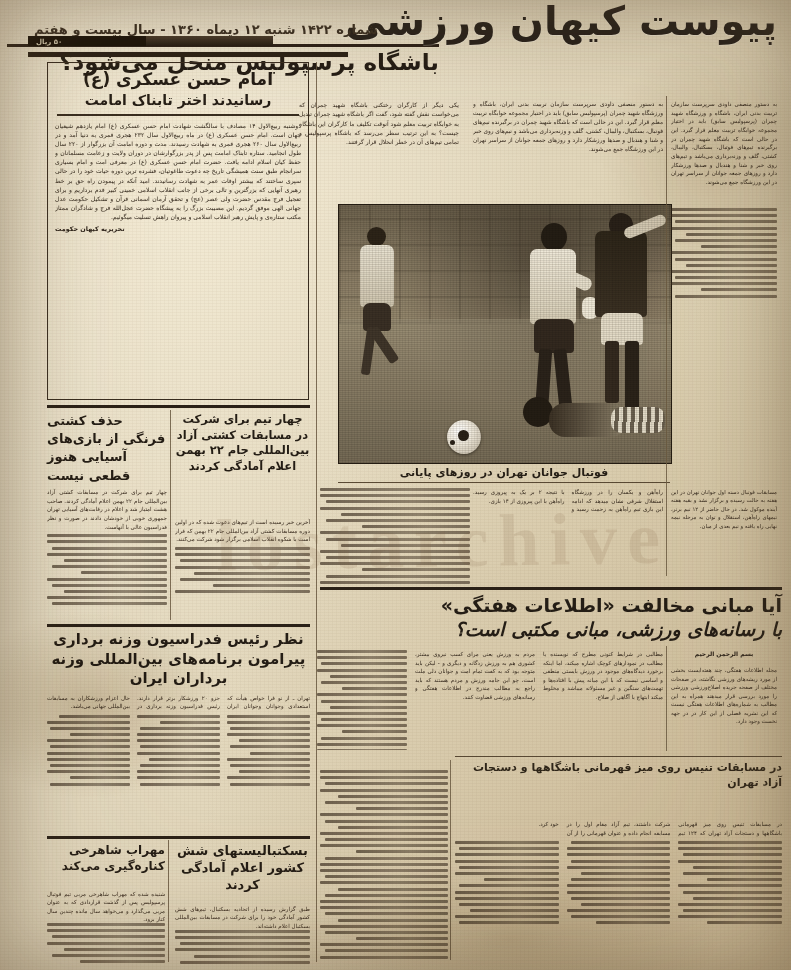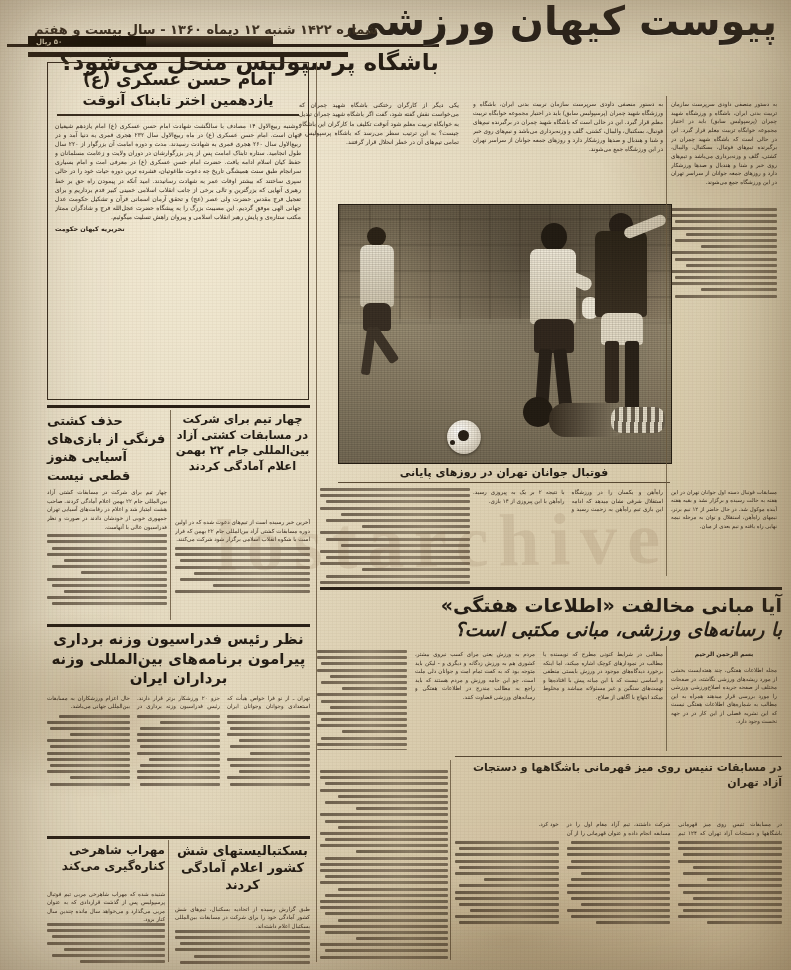--- a/index.html
+++ b/index.html
@@ -163,21 +163,21 @@
   </div>
 
   <div class="box" style="right:352px;top:48px;width:430px;height:30px;">
     <div class="hl" style="font-size:23px;text-align:right;letter-spacing:-.5px;">باشگاه پرسپولیس منحل می‌شود؟</div>
   </div>
   <div class="box hr-thick" style="right:352px;top:44px;width:432px;"></div>
 
   <div class="ad-box" style="left:47px;top:62px;width:262px;height:338px;">
     <div style="padding:6px 7px 4px 7px;">
       <div class="hl" style="font-size:17px;">امام حسن عسکری (ع)</div>
-      <div class="hl" style="font-size:14px;margin-top:2px;">یازدهمین اختر تابناک آنوقت</div>
+      <div class="hl" style="font-size:14px;margin-top:2px;">رسانیدند اختر تابناک امامت</div>
       <div style="height:2px;background:#3a2e20;margin:4px 2px 5px 2px;"></div>
       <div class="pfa" style="font-size:6.1px;color:#33281c;text-align:justify;line-height:1.5;max-height:250px;overflow:hidden;">دوشنبه ربیع‌الاول ۱۴ مصادف با سالگشت شهادت امام حسن عسکری (ع) امام یازدهم شیعیان جهان است. امام حسن عسکری (ع) در ماه ربیع‌الاول سال ۲۳۲ هجری قمری به دنیا آمد و در ربیع‌الاول سال ۲۶۰ هجری قمری به شهادت رسیدند. مدت و دوره امامت آن بزرگوار از ۲۲۰ سال طول انجامید. ستاره تابناک امامت پس از پدر بزرگوارشان در دوران ولایت و زعامت مسلمانان و حفظ کیان اسلام ادامه یافت. حضرت امام حسن عسکری (ع) در معرفی امت و امام بسیاری سرانجام طبق سنت همیشگی تاریخ چه دعوت طاغوتیان، فشرده ترین دوره حیات خود را در حالی سپری ساختند که بیشتر اوقات عمر به شهادت رسانیدند. امید آنکه در پیمودن راه حق بر خط رهبری آنهایی که بزرگترین و تالی برخی از جانب انقلاب اسلامی خمینی کبیر قدم برداریم و برای تعجیل فرج مقدس حضرت ولی عصر (عج) و تحقق آرمان اسمانی قرآن و تشکیل حکومت عدل جهانی الهی موفق گردیم. این مصیبت بزرگ را به پیشگاه حضرت عجل‌الله فرج و شادگران ممتاز مکتب ستاره‌ی و پایش رهبر انقلاب اسلامی و پیروان راهش تسلیت میگوئیم.</div>
       <div class="pfa" style="font-size:6.4px;font-weight:700;text-align:left;margin-top:4px;">تحریریه کیهان حکومت</div>
     </div>
   </div>
 
   <div class="box hr-thick" style="left:47px;top:405px;width:263px;"></div>
 
   <div class="box" style="left:175px;top:412px;width:135px;height:100px;">
     <div class="hl" style="font-size:11.5px;line-height:1.35;">چهار تیم برای شرکت در مسابقات کشتی آزاد بین‌المللی جام ۲۲ بهمن اعلام آمادگی کردند</div>

